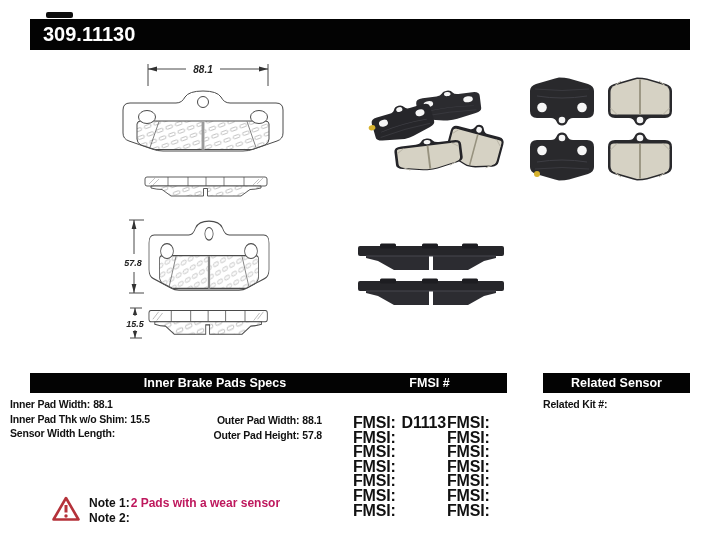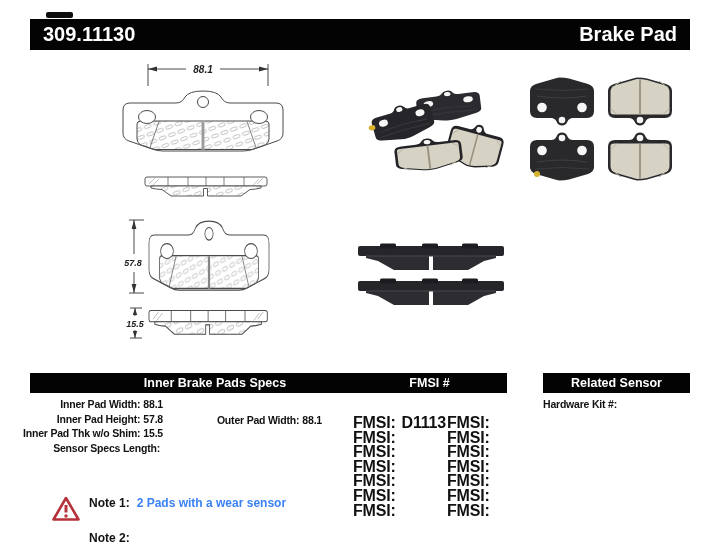--- a/index.html
+++ b/index.html
@@ -17,47 +17,46 @@
   
   .thead{position:absolute;top:373px;height:20px;background:#030303;color:#fff;font-weight:700;
          font-size:12.5px;display:flex;align-items:center;justify-content:center;box-sizing:border-box;}
   .thead-pads{left:30px;width:370px;}
   .thead-pads span{flex:1;text-align:center;}
   .thead-fmsi{left:352px;width:155px;}
   .thead-related{left:543px;width:147px;}
   
   .spec-col{position:absolute;top:397px;font-size:10.5px;font-weight:700;line-height:14.6px;
             letter-spacing:-0.2px;white-space:nowrap;}
-  .inner-col{left:10px;width:153px;text-align:right;}
+  .inner-col{left:10px;width:153px;}
   .outer-col{left:169px;width:153px;text-align:right;margin-top:16px;}
   .spec-row .val{margin-left:3px;}
   .fmsi-col{position:absolute;top:416px;font-size:16px;font-weight:700;line-height:14.6px;
             letter-spacing:-0.2px;white-space:nowrap;}
   .fmsi-left{left:353px;}
   .fmsi-right{left:447px;}
   .fmsi-label{display:inline-block;min-width:34px;}
   .fmsi-value{margin-left:6px;}
   .related-col{position:absolute;left:543px;top:397px;font-size:10.5px;font-weight:700;
                line-height:14.6px;letter-spacing:-0.2px;white-space:nowrap;}
   
   .note-line{position:absolute;left:89px;font-size:12px;font-weight:700;white-space:nowrap;}
   .note-1{top:496px;}
-  .note-2{top:511px;margin-top:20px;}
-  .note-red{color:#3b82f6;margin-left:7px;}
+  .note-2{top:511px;}
+  .note-red{color:#be185d;margin-left:1px;}
 </style>
 </head>
 <body>
 
 <div class="page">
 
   <div class="scan-artifact"></div>
 
   <div class="header-bar">
     <span>309.11130</span>
-    <span>Brake Pad</span>
   </div>
 
   <svg style="position:absolute;width:0;height:0" aria-hidden="true">
     <defs>
       <pattern id="stamp" width="10" height="8" patternUnits="userSpaceOnUse" patternTransform="rotate(-20)">
         <rect width="10" height="8" fill="#ffffff"></rect>
         <rect x="1" y="2.5" width="7" height="3" rx="1.5" fill="none" stroke="#8d8d8d" stroke-width="0.5"></rect>
       </pattern>
       <g id="pad-front" stroke="#4a4a4a" stroke-width="1" fill="none">
         <path d="M4,20 Q4,13 11,13 L57,13 Q63,13 66,7 Q70,1 84,1 Q98,1 102,7 Q105,13 111,13 L157,13 Q164,13 164,20 L164,43 Q164,49 158,51 L135,59 Q130,61 124,61 L44,61 Q38,61 33,59 L10,51 Q4,49 4,43 Z" fill="#ffffff"></path>
@@ -191,27 +190,27 @@
   </div>
   <div class="thead thead-fmsi">
     <span>FMSI #</span>
   </div>
   <div class="thead thead-related">
     <span>Related Sensor</span>
   </div>
 
   <div class="spec-col inner-col">
     <div class="spec-row"><span>Inner Pad Width:</span><span class="val">88.1</span></div>
-    <div class="spec-row"><span>Inner Pad Height:</span><span class="val">57.8</span></div>
     <div class="spec-row"><span>Inner Pad Thk w/o Shim:</span><span class="val">15.5</span></div>
-    <div class="spec-row"><span>Sensor Specs Length:</span><span class="val"></span></div>
+    <div class="spec-row"><span>Sensor Width Length:</span><span class="val"></span></div>
   </div>
 
   <div class="spec-col outer-col">
     <div class="spec-row"><span>Outer Pad Width:</span><span class="val">88.1</span></div>
+    <div class="spec-row"><span>Outer Pad Height:</span><span class="val">57.8</span></div>
   </div>
 
   <div class="fmsi-col fmsi-left">
     <div><span class="fmsi-label">FMSI:</span><span class="fmsi-value">D1113</span></div>
     <div><span class="fmsi-label">FMSI:</span><span class="fmsi-value"></span></div>
     <div><span class="fmsi-label">FMSI:</span><span class="fmsi-value"></span></div>
     <div><span class="fmsi-label">FMSI:</span><span class="fmsi-value"></span></div>
     <div><span class="fmsi-label">FMSI:</span><span class="fmsi-value"></span></div>
     <div><span class="fmsi-label">FMSI:</span><span class="fmsi-value"></span></div>
     <div><span class="fmsi-label">FMSI:</span><span class="fmsi-value"></span></div>
@@ -221,21 +220,21 @@
     <div><span class="fmsi-label">FMSI:</span><span class="fmsi-value"></span></div>
     <div><span class="fmsi-label">FMSI:</span><span class="fmsi-value"></span></div>
     <div><span class="fmsi-label">FMSI:</span><span class="fmsi-value"></span></div>
     <div><span class="fmsi-label">FMSI:</span><span class="fmsi-value"></span></div>
     <div><span class="fmsi-label">FMSI:</span><span class="fmsi-value"></span></div>
     <div><span class="fmsi-label">FMSI:</span><span class="fmsi-value"></span></div>
     <div><span class="fmsi-label">FMSI:</span><span class="fmsi-value"></span></div>
   </div>
 
   <div class="related-col">
-    <div><span>Hardware Kit #:</span><span class="fmsi-value"></span></div>
+    <div><span>Related Kit #:</span><span class="fmsi-value"></span></div>
   </div>
 
   <svg class="abs" style="left:51px;top:495px" width="30" height="28" viewBox="0 0 30 28">
     <path d="M15,3 L27.5,24.5 L2.5,24.5 Z" fill="#ffffff" stroke="#b5323a" stroke-width="2.6" stroke-linejoin="round"></path>
     <line x1="15" y1="10" x2="15" y2="17.5" stroke="#b5323a" stroke-width="3"></line>
     <circle cx="15" cy="21" r="1.7" fill="#b5323a"></circle>
   </svg>
   <div class="note-line note-1">
     <span>Note 1:</span><span class="note-red">2 Pads with a wear sensor</span>
   </div>

